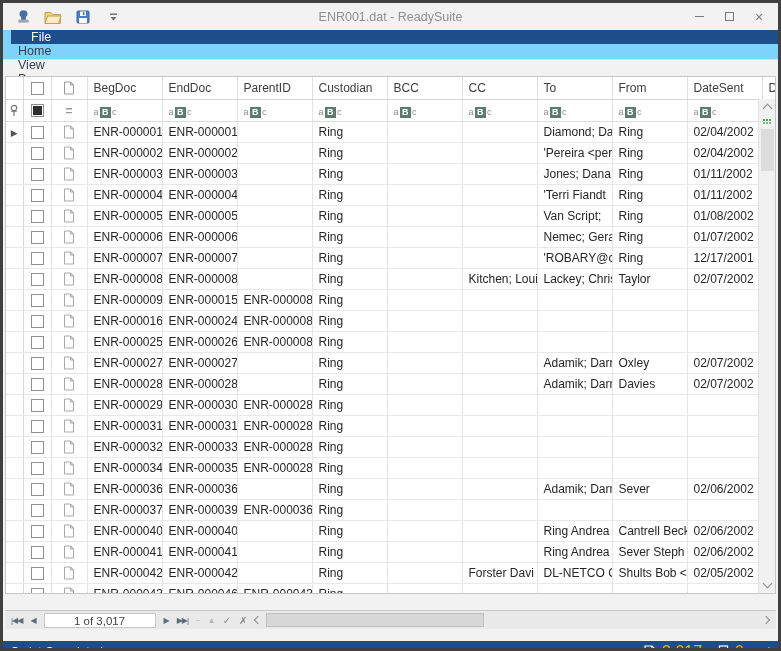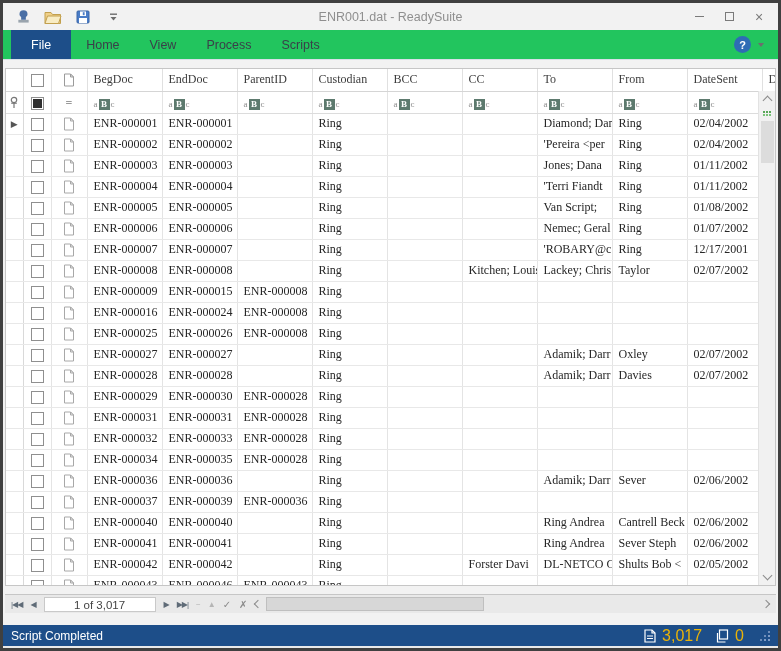--- a/index.html
+++ b/index.html
@@ -11,36 +11,36 @@
   .titlebar { height:27px; background:#f2f2f2; display:flex; align-items:center; position:relative; }
   .qat { display:flex; align-items:center; gap:6px; padding-left:8px; }
   .qat-btn { width:24px; height:20px; display:inline-flex; align-items:center; justify-content:center; cursor:default; }
   .win-title { position:absolute; left:0; right:0; text-align:center; font-size:12.5px; color:#8f8f8f; pointer-events:none; }
   .win-controls { margin-left:auto; display:flex; align-items:center; gap:4px; padding-right:6px; position:relative; z-index:2; }
   .win-btn { width:26px; height:20px; display:inline-flex; align-items:center; justify-content:center; color:#7a7a7a; font-size:14px; }
   .glyph-min { width:9px; height:1px; background:#7a7a7a; display:block; }
   .glyph-max { width:9px; height:9px; border:1px solid #7a7a7a; display:block; }
 
   
-  .tabrow { height:30px; background:#22c55e; display:flex; align-items:stretch; border-bottom:1px solid #d8dfe9; }
+  .tabrow { height:30px; background:#7dd3fc; display:flex; align-items:stretch; border-bottom:1px solid #d8dfe9;flex-direction:column; }
   .tab { display:flex; align-items:center; padding:0 15px; font-size:12.5px; color:#3a4049; cursor:default; }
   .tab.active { background:#1d4e89; color:#fff; margin-left:8px; padding:0 20px; }
   .help-area { margin-left:auto; display:flex; align-items:center; gap:7px; padding-right:14px; }
   .help-circle { width:17px; height:17px; border-radius:50%; background:#2e6cb5; color:#fff; font-size:11px; font-weight:bold; display:inline-flex; align-items:center; justify-content:center; }
   .caret-down { width:0; height:0; border-left:3.5px solid transparent; border-right:3.5px solid transparent; border-top:4px solid #6d6d6d; display:inline-block; }
 
   
   .group-panel { height:31px; background:#eeeeee; display:flex; align-items:center; padding:0 12px; }
   .group-hint { font-size:12.5px; color:#b2b2b2; }
   .search-icon { margin-left:auto; position:relative; width:18px; height:18px; }
   .search-icon::before { content:""; position:absolute; left:2px; top:1px; width:9px; height:9px; border:2px solid #9b9b9b; border-radius:50%; }
   .search-icon::after { content:""; position:absolute; left:12px; top:11px; width:2px; height:7px; background:#9b9b9b; transform:rotate(-45deg); }
 
   
-  .grid-wrap { margin:8px 2px; height:518px; background:#fff; border:1px solid #c6c6c6; position:relative; overflow:hidden;font-family:Liberation Serif, serif; }
+  .grid-wrap { margin:16px 2px; height:518px; background:#fff; border:1px solid #c6c6c6; position:relative; overflow:hidden; }
   table { border-collapse:collapse; table-layout:fixed; width:831px; }
   col.c-ind{width:17px} col.c-chk{width:28px} col.c-fil{width:36px} col.c-data{width:75px}
   th,td { white-space:nowrap; overflow:hidden; }
   tr.hdr th { height:22px; background:#fff; font-weight:normal; font-size:12px; color:#3c3c3c; text-align:left; padding-left:6px; border-right:1px solid #e0e0e0; border-bottom:1px solid #d5d5d5; }
   tr.hdr th.ind, tr.flt td.ind { border-right:1px solid #d9d9d9; padding:0; text-align:center; }
   tr.hdr th.chk, tr.flt td.chk, tbody td.chk { padding:0; text-align:center; }
   tr.hdr th.fil, tr.flt td.fil, tbody td.fil { padding:0; text-align:center; }
   tr.flt td { height:22px; background:#fff; border-right:1px solid #e4e4e4; border-bottom:1px solid #dcdcdc; padding-left:6px; }
   tbody td { height:21px; font-size:12px; color:#262626; padding-left:6px; border-right:1px solid #e4e4e4; border-bottom:1px solid #e8e8e8; }
   tbody td.ind { border-right:1px solid #d9d9d9; padding:0; text-align:center; }

